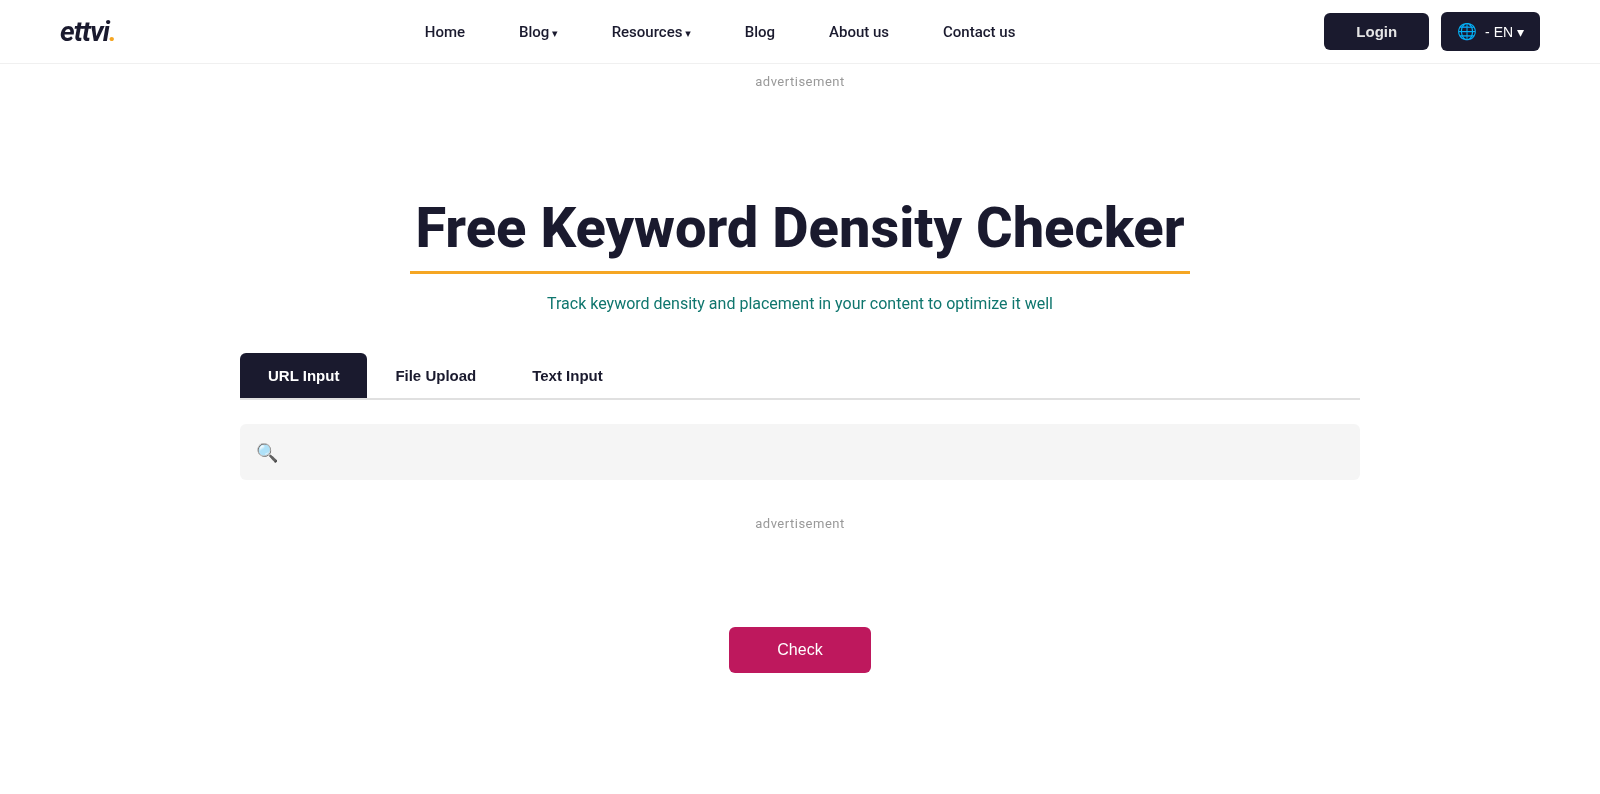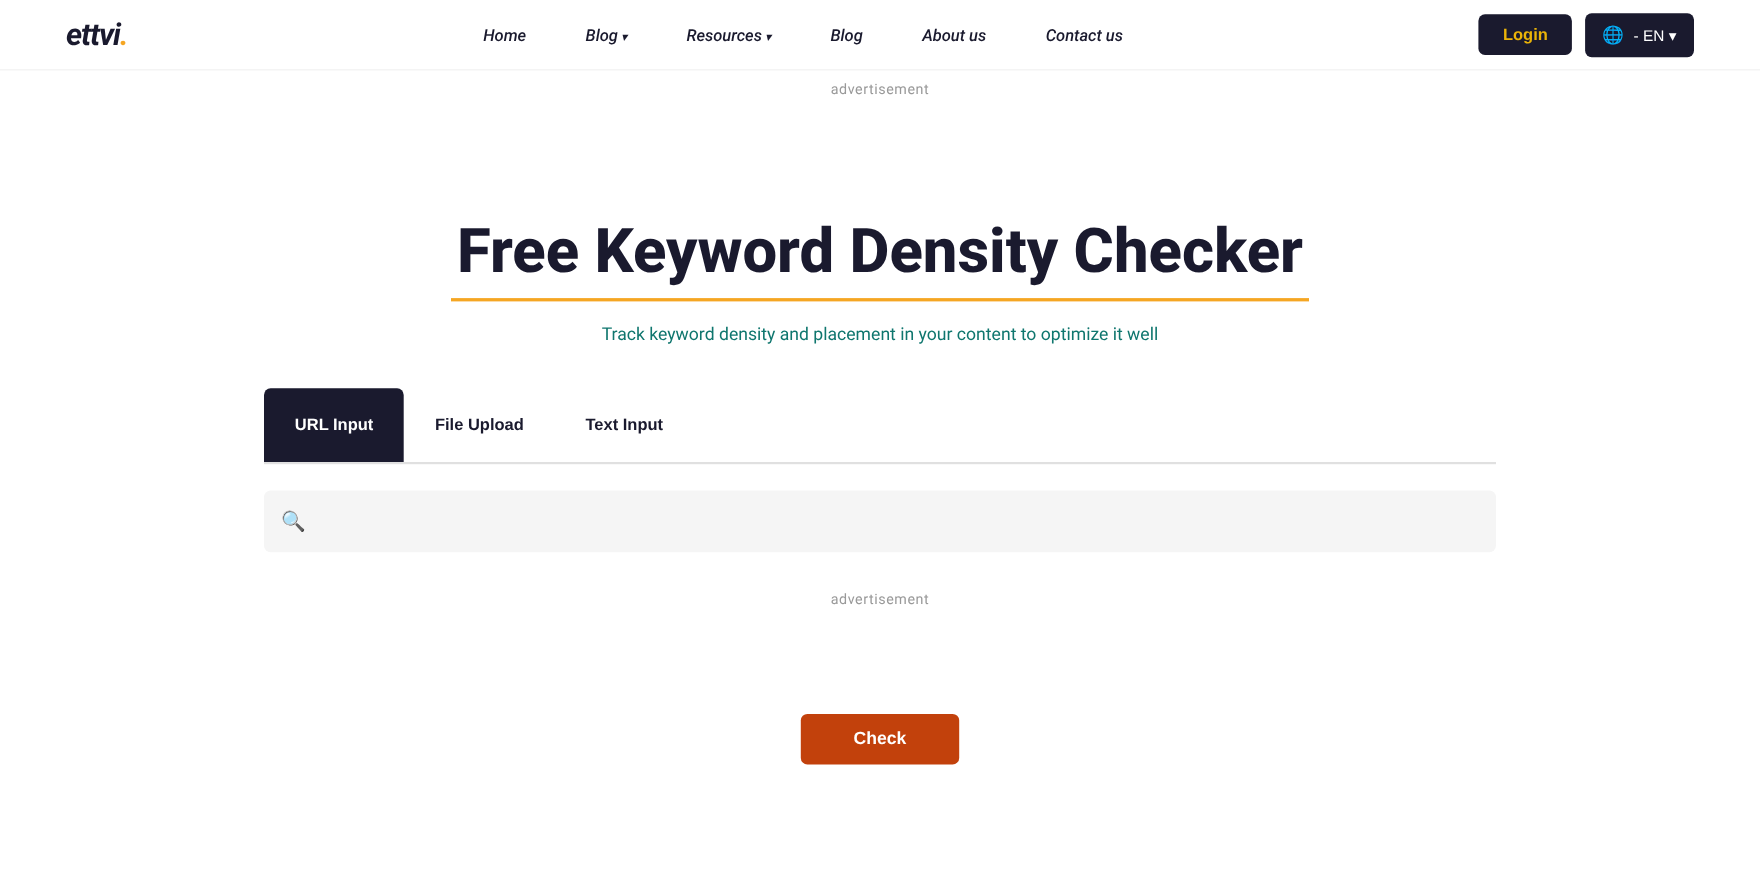--- a/index.html
+++ b/index.html
@@ -39,21 +39,20 @@
 
     .logo-dot {
       color: #f5a623;
     }
 
     .nav-links {
       display: flex;
       align-items: center;
       gap: 54px;
       list-style: none;
-      font-style: italic;
     }
 
     .nav-links li a {
       text-decoration: none;
       color: #1a1a2e;
       font-size: 15px;
       font-weight: 500;
     }
 
     .nav-links li a.has-dropdown::after {
@@ -62,23 +61,23 @@
     }
 
     .nav-right {
       display: flex;
       align-items: center;
       gap: 12px;
     }
 
     .btn-login {
       background: #1a1a2e;
-      color: #eab308;
-      border: none;
-      padding: 10px 22px;
+      color: #e5e5e5;
+      border: none;
+      padding: 10px 32px;
       border-radius: 6px;
       font-size: 15px;
       font-weight: 600;
       cursor: pointer;
     }
 
     .btn-language {
       background: #1a1a2e;
       color: #ffffff;
       border: none;
@@ -139,21 +138,21 @@
     
     .tabs-container {
       display: flex;
       align-items: center;
       width: 1120px;
       border-bottom: 2px solid #e0e0e0;
       margin-bottom: 24px;
     }
 
     .tab-btn {
-      padding: 25px 28px;
+      padding: 14px 28px;
       font-size: 15px;
       font-weight: 600;
       cursor: pointer;
       border: none;
       background: transparent;
       color: #1a1a2e;
       border-radius: 6px 6px 0 0;
     }
 
     .tab-btn.active {
@@ -205,27 +204,27 @@
       margin-bottom: 80px;
     }
 
     
     .check-btn-wrapper {
       display: flex;
       justify-content: center;
     }
 
     .btn-check {
-      background: #c2410c;
+      background: #be185d;
       color: #ffffff;
       border: none;
       padding: 14px 48px;
       border-radius: 6px;
       font-size: 16px;
-      font-weight: 700;
+      font-weight: 400;
       cursor: pointer;
     }
   </style>
 </head>
 <body>
 
 <nav class="navbar">
   <div class="logo">
     <span>ettvi</span>
       <span class="logo-dot">.</span>

